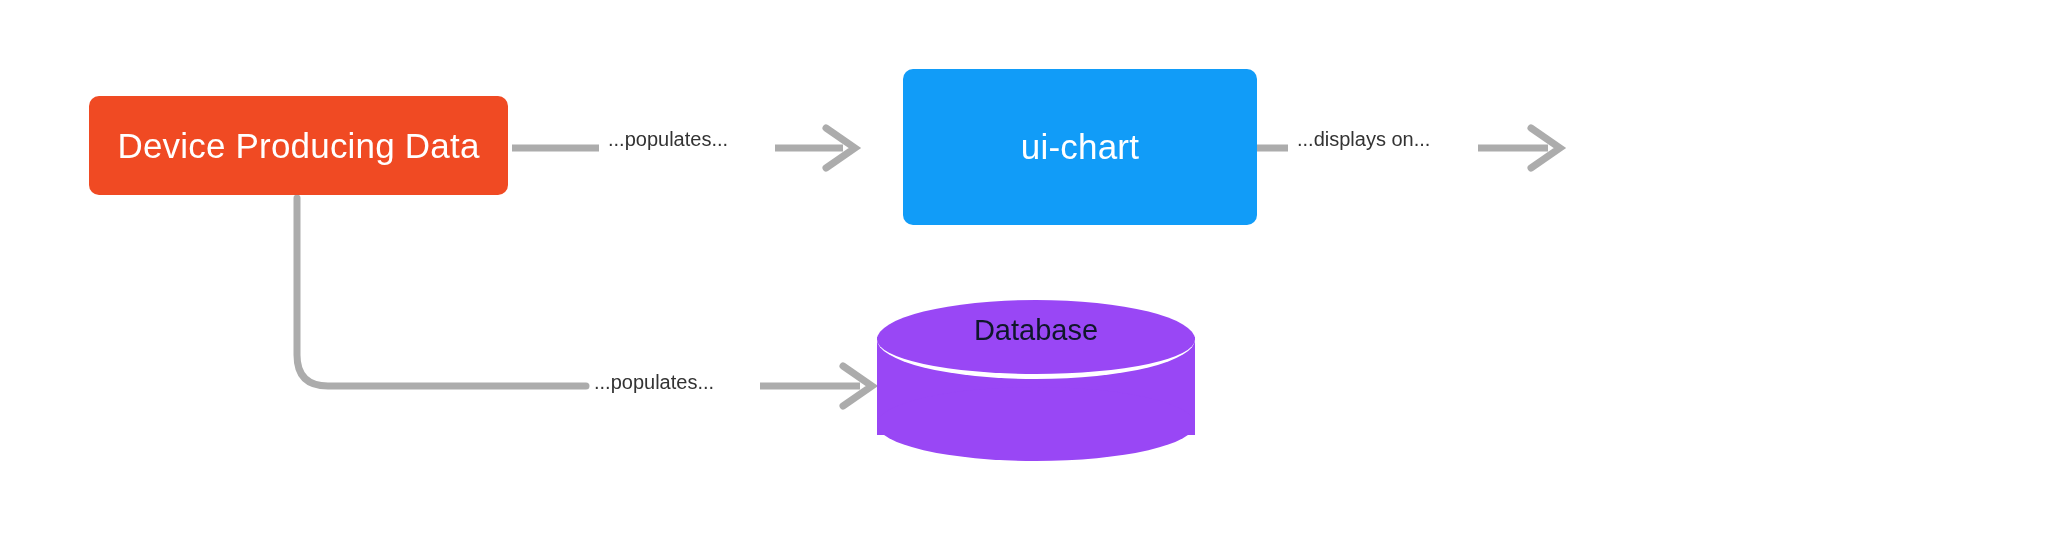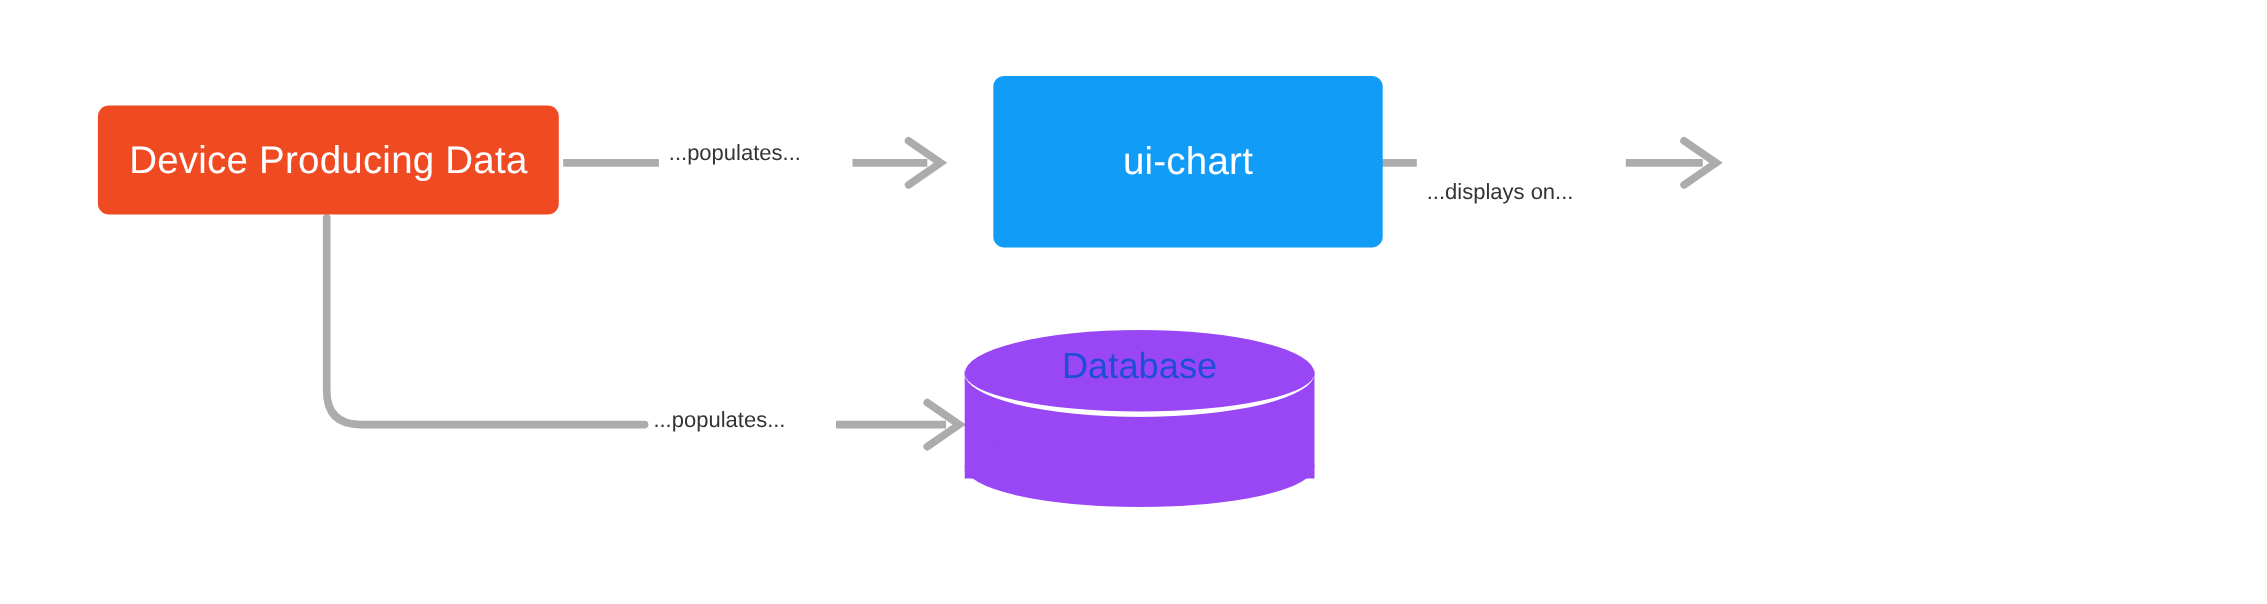--- a/index.html
+++ b/index.html
@@ -93,38 +93,37 @@
     border-radius: 50%;
     border-bottom: 5px solid #ffffff;
     box-sizing: content-box;
   }
   #node-database .cyl-label {
     position: absolute;
     left: 0;
     top: 14px;
     width: 100%;
     text-align: center;
-    font-size: 33px;
-    color: #1d4ed8;
+    font-size: 29px;
+    color: #0f172a;
     z-index: 5;
   }
   .edge-label {
     position: absolute;
     font-size: 20px;
     color: #333333;
     white-space: nowrap;
   }
   #edge-label-populates-chart {
     left: 608px;
     top: 128px;
   }
   #edge-label-displays-on {
     left: 1297px;
     top: 128px;
-    margin-top: 36px;
   }
   #edge-label-populates-db {
     left: 594px;
     top: 371px;
   }
   svg#edges {
     position: absolute;
     left: 0;
     top: 0;
     width: 2061px;

